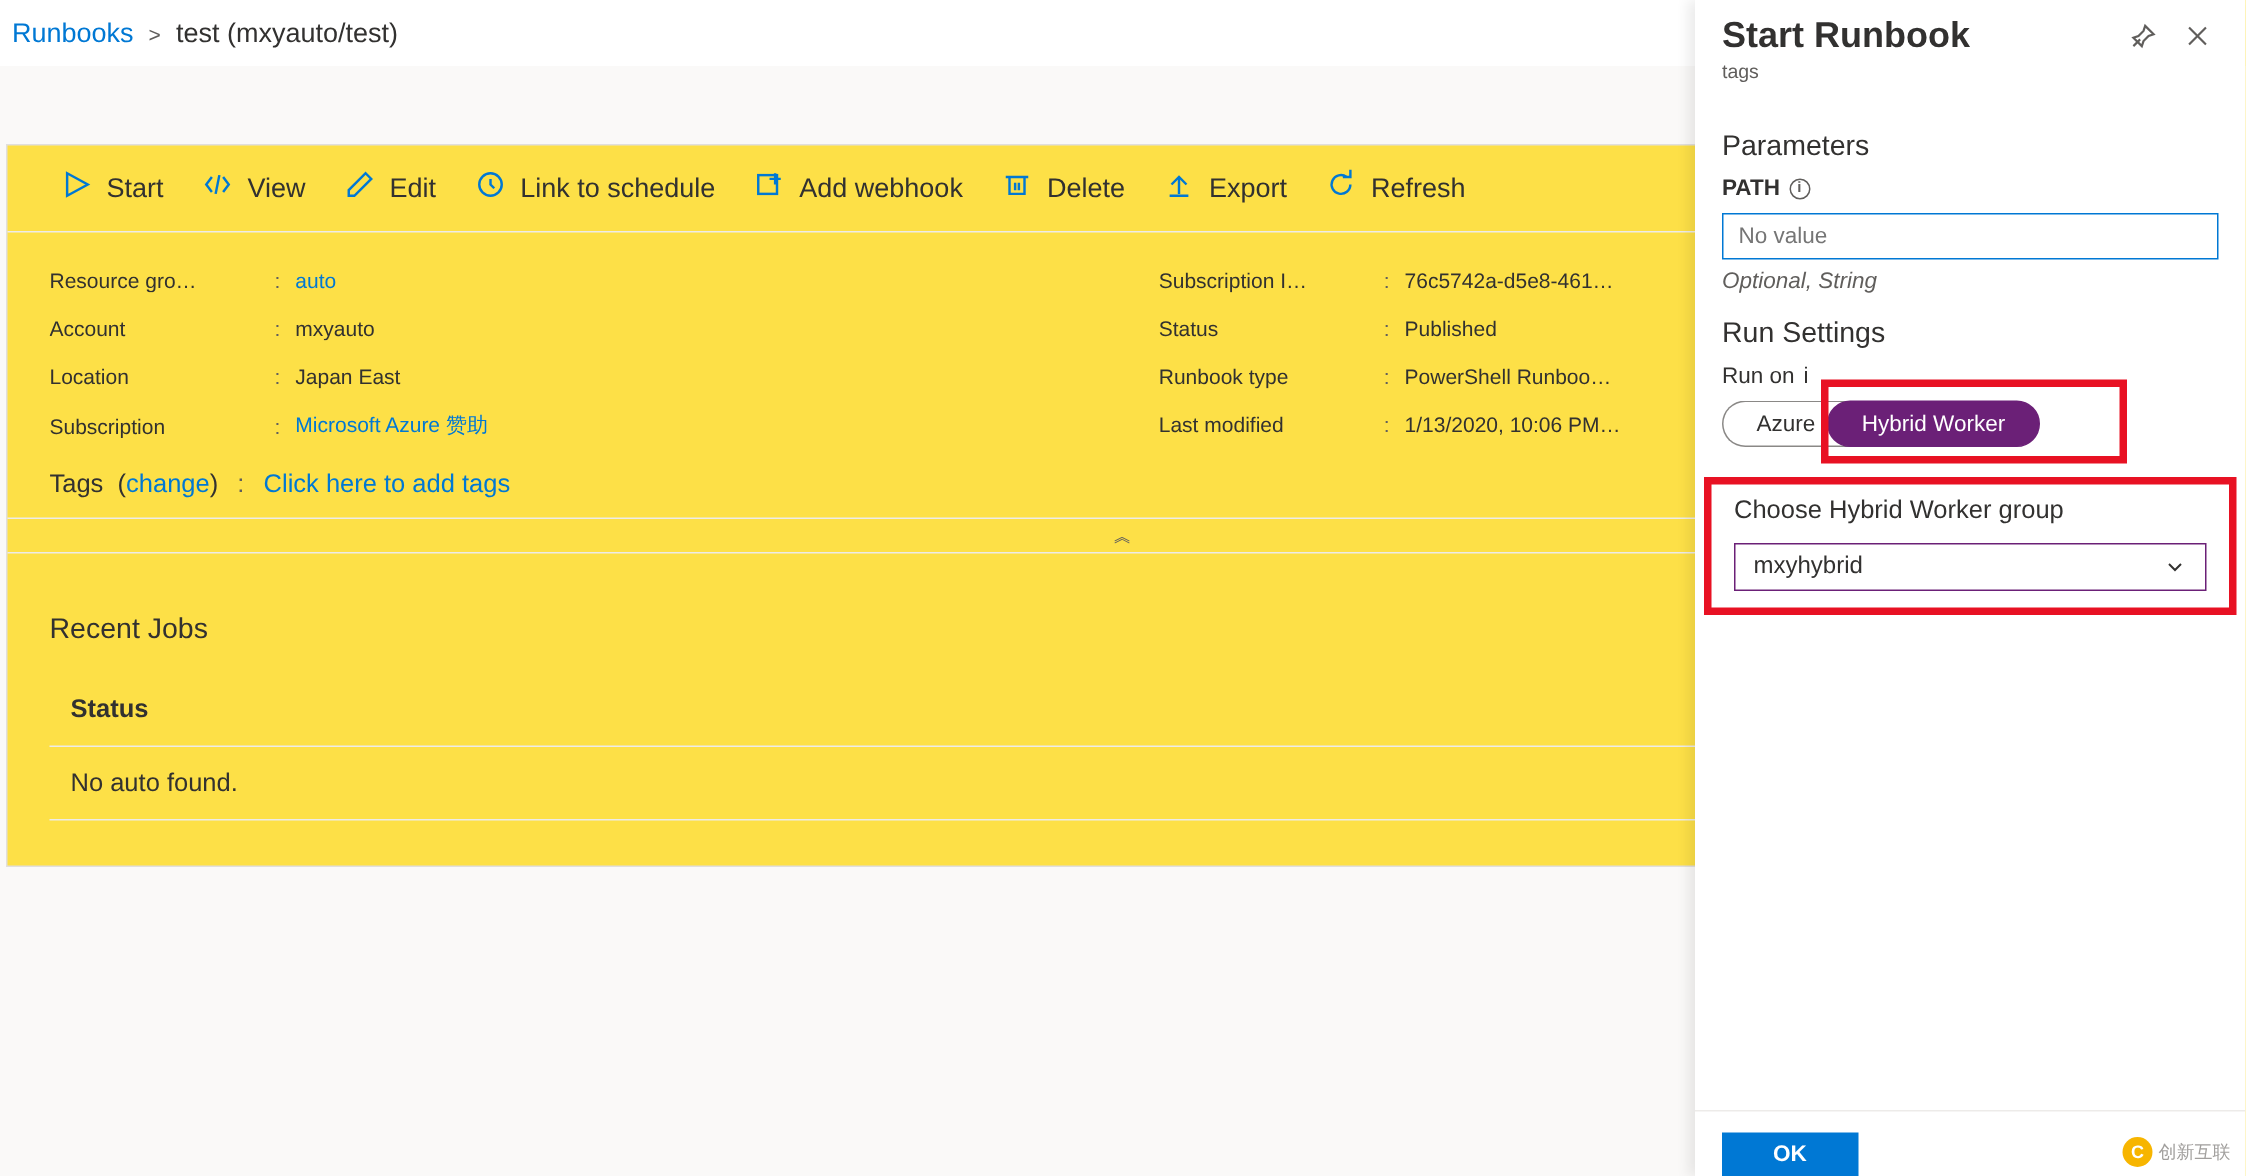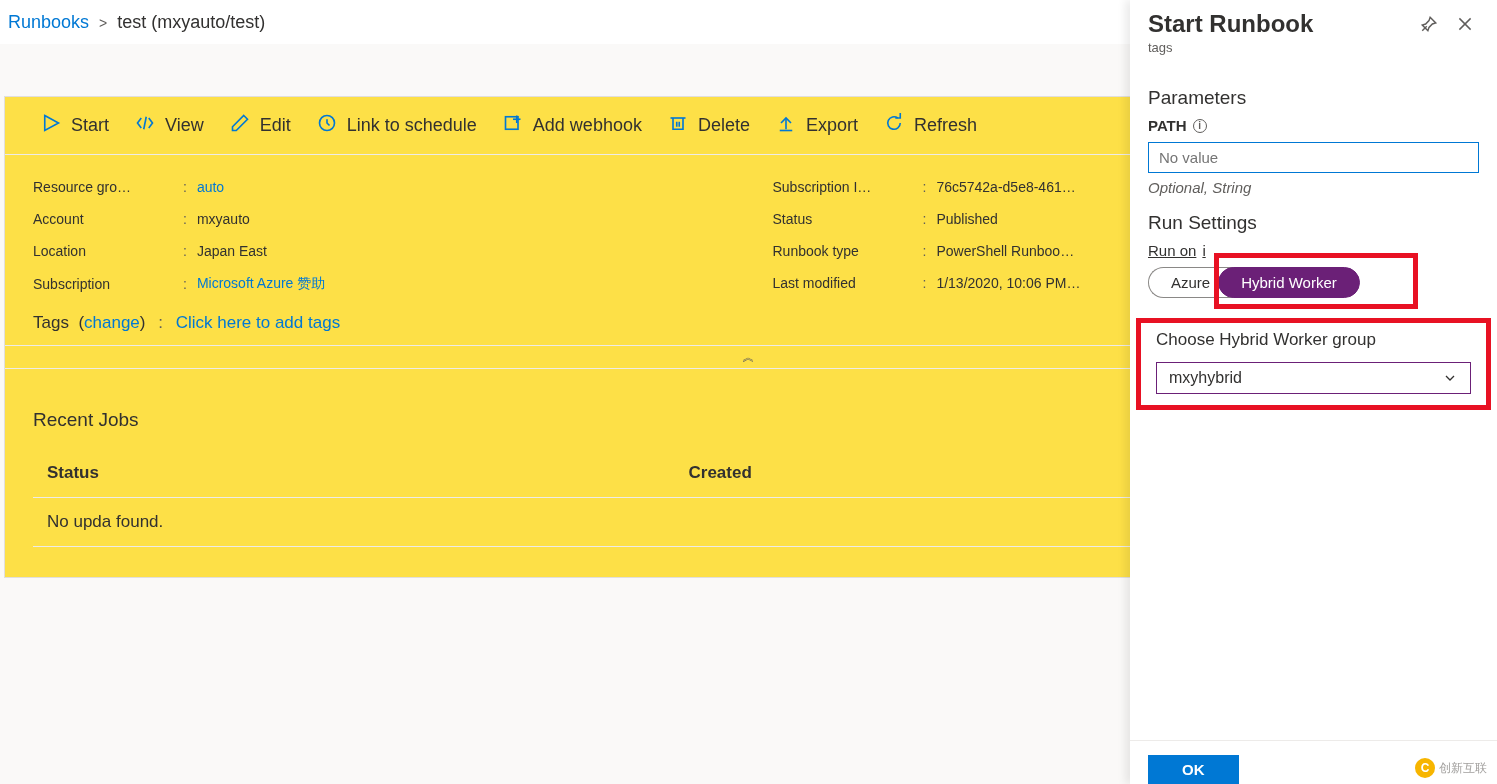--- a/index.html
+++ b/index.html
@@ -164,21 +164,21 @@
     width: 100%;
     border: 1px solid #0078d4;
     padding: 6px 10px;
     font-size: 15px;
     color: #605e5c;
     margin-top: 8px;
   }
   .hint { color: #605e5c; font-style: italic; font-size: 15px; margin-top: 6px; }
 
   .runsettings h3 { font-weight: 400; }
-  .runon-lbl { display:flex;align-items:center;gap:6px; margin-top:6px; font-size:15px;text-decoration:underline; }
+  .runon-lbl { display:flex;align-items:center;gap:6px; margin-top:6px; font-size:15px; }
 
   .segwrap { position: relative; margin-top: 8px; margin-bottom: 20px; }
   .segmented {
     display: inline-flex;
     border-radius: 20px;
     overflow: visible;
     position: relative;
   }
   .seg {
     padding: 6px 22px;
@@ -375,24 +375,23 @@
     </div>
 
     <div class="collapser">
       <span>︽</span>
     </div>
 
     <div class="section-title">Recent Jobs</div>
     <div class="jobtable">
       <div class="jobhead">
         <div class="c1">Status</div>
-        <div class="c2">Created</div>
         <div class="c3">Last upda…</div>
       </div>
-      <div class="jobempty">No upda found.</div>
+      <div class="jobempty">No auto found.</div>
     </div>
 
   </div>
 </div>
 
 <div class="blade">
   <div class="bladehead">
     <div class="titleblock">
       <h2>Start Runbook</h2>
       <div class="sub">tags</div>

